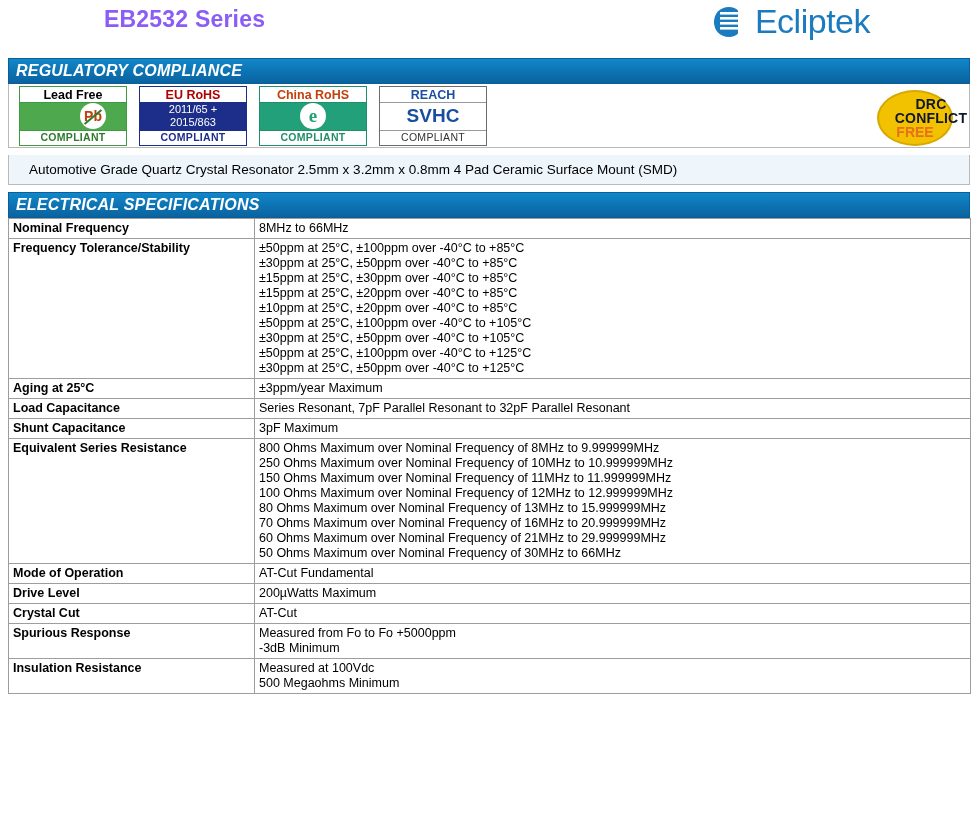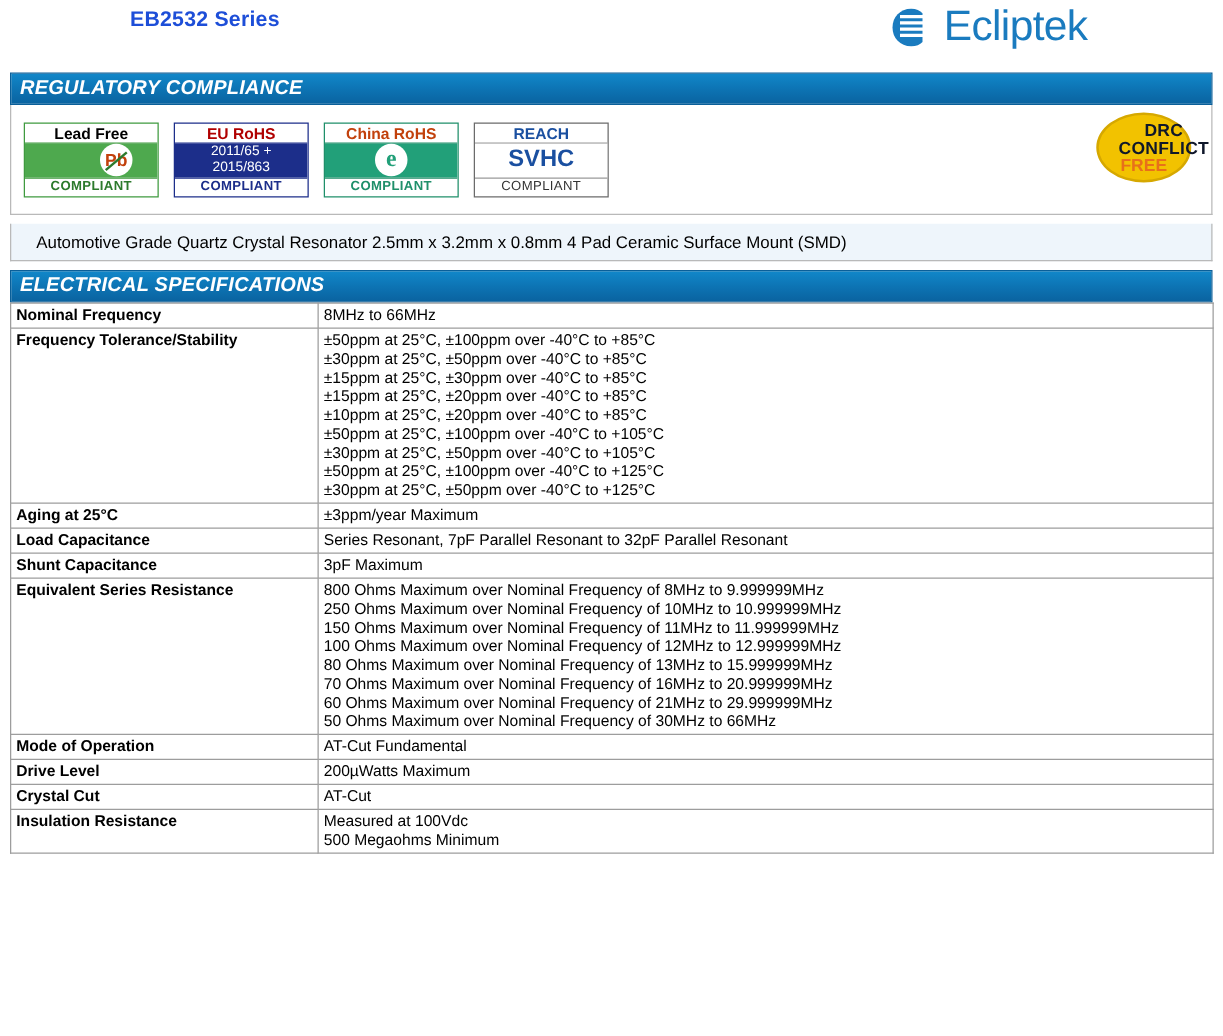--- a/index.html
+++ b/index.html
@@ -14,23 +14,23 @@
 
   
   .header {
     position: relative;
     height: 58px;
     padding: 0 8px;
   }
   .doc-title {
     position: absolute;
     left: 104px; top: 6px;
-    font-size: 17px;
-    font-weight: bold;
-    color: #1d4ed8;
+    font-size: 23px;
+    font-weight: bold;
+    color: #8b5cf6;
     letter-spacing: 0.2px;
   }
   .logo {
     position: absolute;
     right: 108px; top: 2px;
     display: flex;
     align-items: center;
     gap: 8px;
   }
   .logo-mark {
@@ -60,21 +60,21 @@
     letter-spacing: 0.2px;
   }
   .section-gap { height: 7px; }
 
   
   .compliance {
     margin: 0 8px;
     border: 1px solid #b9b9b9;
     border-top: none;
     background: #ffffff;
-    height: 88px;
+    height: 64px;
     position: relative;
     display: flex;
     align-items: center;
     padding-left: 10px;
     gap: 12px;
   }
   .badge {
     width: 108px; height: 60px;
     border: 1px solid #9a9a9a;
     background: #fff;
@@ -340,20 +340,27 @@
             <span class="value-line">200µWatts Maximum</span>
           </td>
         </tr>
         <tr>
           <td class="label">Crystal Cut</td>
           <td class="value">
             <span class="value-line">AT-Cut</span>
           </td>
         </tr>
         <tr>
+          <td class="label">Spurious Response</td>
+          <td class="value">
+            <span class="value-line">Measured from Fo to Fo +5000ppm</span>
+            <span class="value-line">-3dB Minimum</span>
+          </td>
+        </tr>
+        <tr>
           <td class="label">Insulation Resistance</td>
           <td class="value">
             <span class="value-line">Measured at 100Vdc</span>
             <span class="value-line">500 Megaohms Minimum</span>
           </td>
         </tr>
       </tbody>
   </table>
 
 </div>

